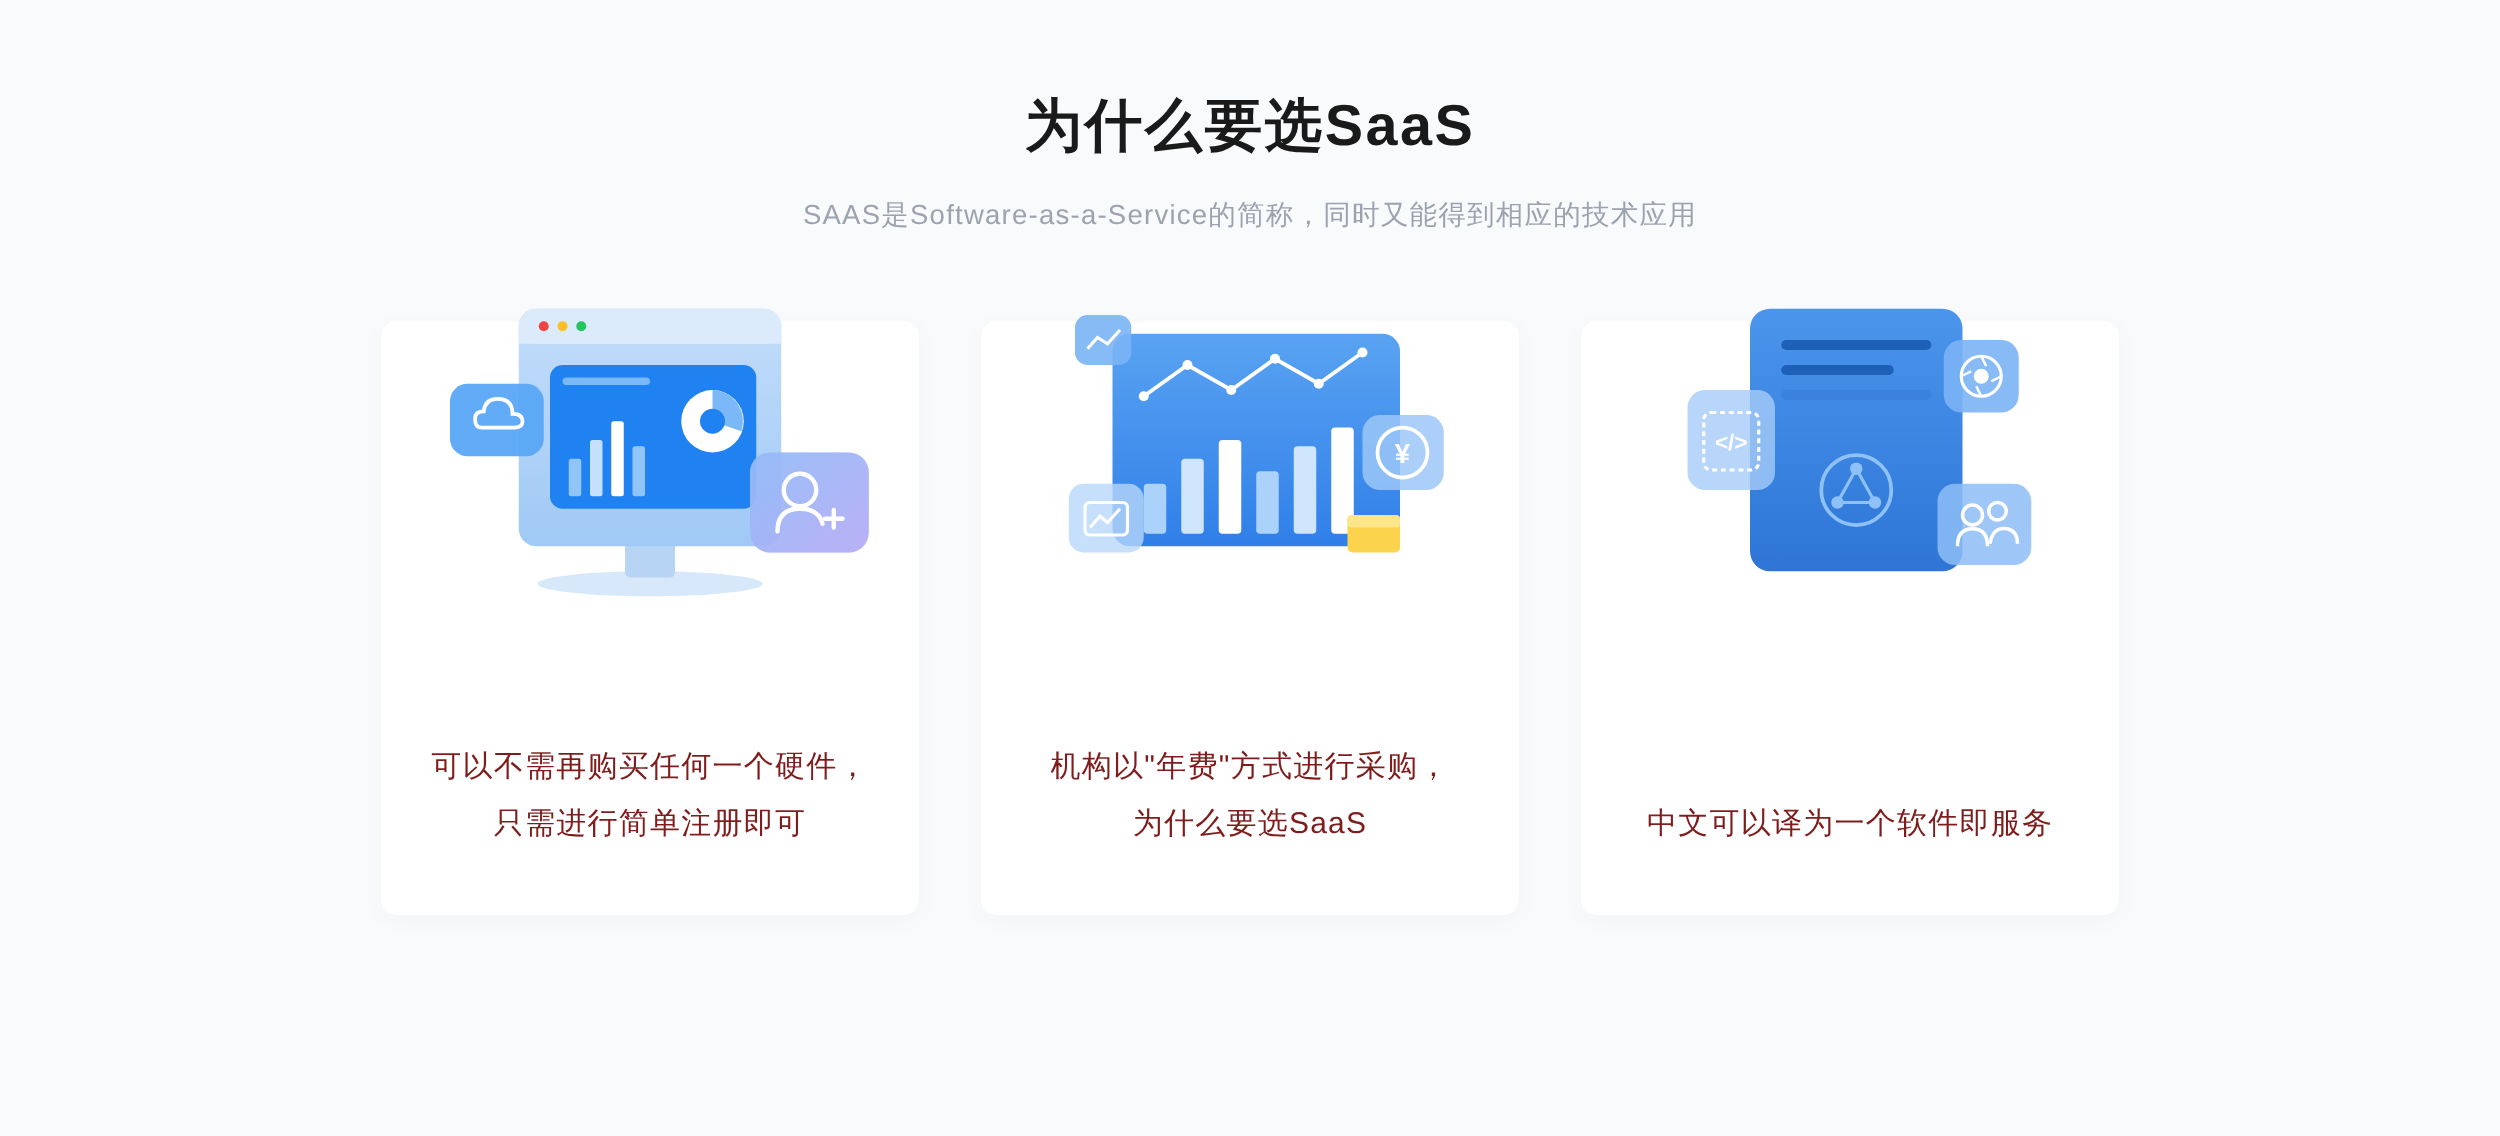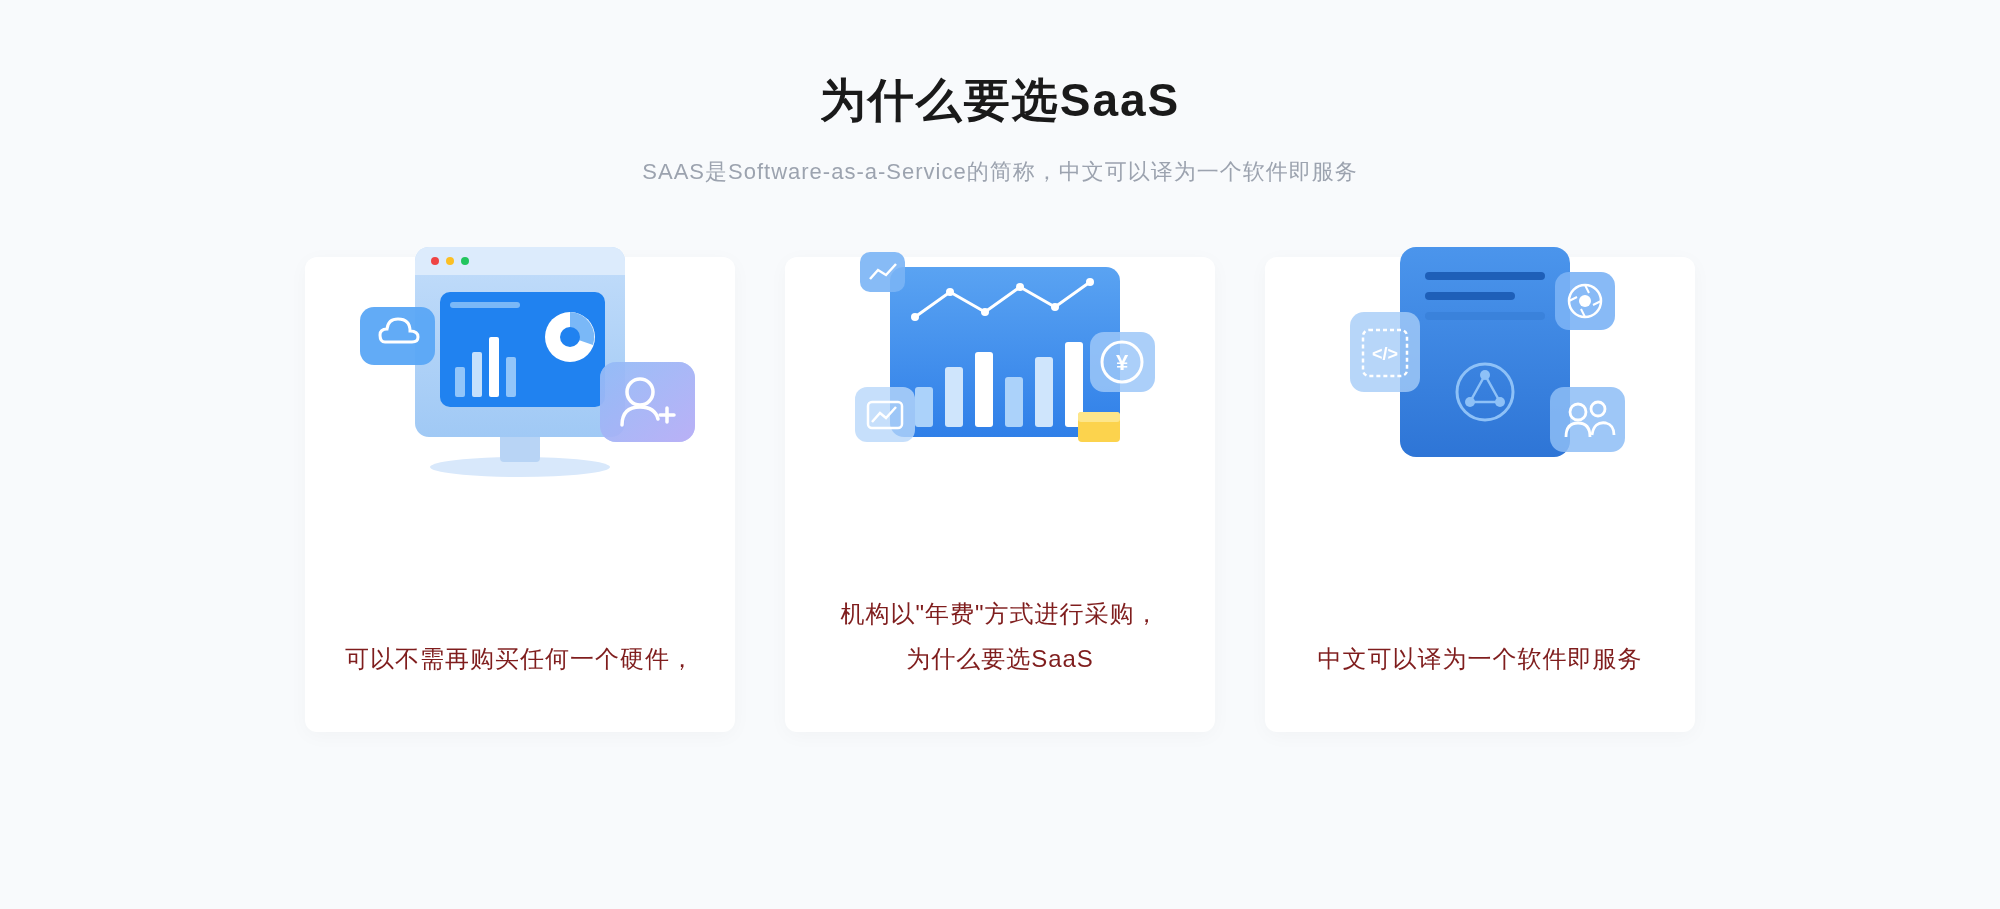--- a/index.html
+++ b/index.html
@@ -51,21 +51,21 @@
       letter-spacing: 1px;
     }
     
     svg { overflow: visible; }
   </style>
 </head>
 <body>
 
 <div class="header">
   <h1 class="title">为什么要选SaaS</h1>
-  <p class="subtitle">SAAS是Software-as-a-Service的简称，中文可以译为一个软件即服务</p>
+  <p class="subtitle">SAAS是Software-as-a-Service的简称，同时又能得到相应的技术应用</p>
 </div>
 
 <div class="cards">
 
   <div class="card">
     <div class="illus">
       <svg width="360" height="260" viewBox="0 0 360 260">
 
         <ellipse cx="180" cy="230" rx="90" ry="10" fill="#d8e8fb"></ellipse>
         <rect x="160" y="195" width="40" height="30" rx="4" fill="#b8d4f5"></rect>
@@ -105,20 +105,21 @@
             </linearGradient>
           <linearGradient id="g2" x1="0" y1="0" x2="1" y2="1">
               <stop offset="0" stop-color="#8fb9f6"></stop>
               <stop offset="1" stop-color="#b8a6f5"></stop>
             </linearGradient>
         </defs>
       </svg>
     </div>
     <div class="card-text">
       <div class="card-line">可以不需再购买任何一个硬件，</div>
+      <div class="card-line">只需进行简单注册即可</div>
     </div>
   </div>
 
   <div class="card">
     <div class="illus">
       <svg width="360" height="260" viewBox="0 0 360 260">
 
         <rect x="70" y="30" width="230" height="170" rx="14" fill="url(#g3)"></rect>
 
         <polyline points="95,80 130,55 165,75 200,50 235,70 270,45" fill="none" stroke="#fff" stroke-width="3"></polyline>

